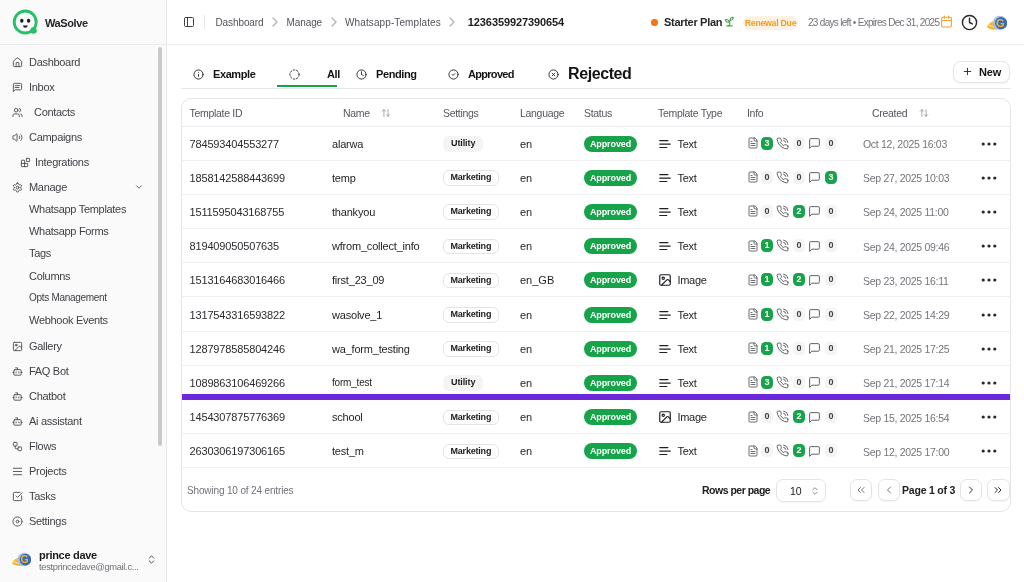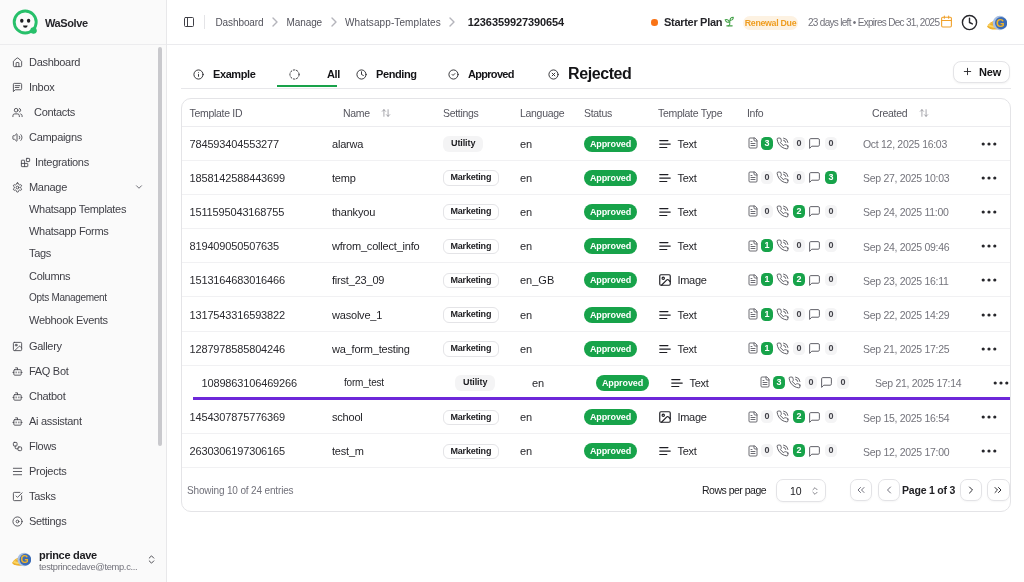--- a/index.html
+++ b/index.html
@@ -149,21 +149,21 @@
 <div style="position:absolute;left:158px;top:47px;width:4px;height:399px;border-radius:2px;background:#c9c9cd"></div>
 <svg class="abs" style="left:12px;top:550px" width="19" height="19" viewBox="0 0 19 19">
 <path d="M0 13 C2 9 5.5 7.2 9.5 7.8 L10 15.5 C6 16.3 2 15.3 0 13Z" fill="#edb02e"></path>
 <path d="M0.8 12.2 C3 9.4 6 8.4 9.7 9 L9.9 13.6 C6.3 14.4 3 13.8 0.8 12.2Z" fill="#fbd563"></path>
 <path d="M2.5 11 C4.8 9.2 7.2 8.8 9.8 9.4 L9.9 11.8 C7.2 12.5 4.8 12.2 2.5 11Z" fill="#edb02e"></path>
 <circle cx="12.2" cy="9.5" r="6.8" fill="#a9c0e2"></circle>
       <circle cx="13.4" cy="9.6" r="5.8" fill="#3b6bb5"></circle>
 <text x="12.6" y="13.2" font-family="Liberation Sans" font-size="10.5" font-weight="bold" fill="#f0b428" text-anchor="middle">G</text>
 </svg>
 <div style="position:absolute;left:39px;top:549px;font-size:11px;font-weight:700;color:#1b1b1f;letter-spacing:-.3px">prince dave</div>
-<div style="position:absolute;left:39px;top:561.5px;font-size:9.3px;color:#71717a;letter-spacing:-.3px">testprincedave@temp.c...</div>
+<div style="position:absolute;left:39px;top:561.5px;font-size:9.3px;color:#71717a;letter-spacing:-.3px">testprincedave@gmail.c...</div>
 <div class="abs" style="left:146px;top:554px">
       <svg width="11" height="11" viewBox="0 0 24 24" fill="none" stroke="#3f3f46" stroke-width="2" stroke-linecap="round" stroke-linejoin="round">
         <path d="m7 15 5 5 5-5"></path>
         <path d="m7 9 5-5 5 5"></path>
       </svg>
     </div>
 </div>
 <div class="abs" style="left:167px;top:0;width:857px;height:45px;background:#fff;border-bottom:1px solid #ebebee">
 <div class="abs" style="left:16px;top:16px">
       <svg width="12" height="12" viewBox="0 0 24 24" fill="none" stroke="#3f3f46" stroke-width="2" stroke-linecap="round" stroke-linejoin="round">
@@ -601,21 +601,21 @@
           </svg>
         </div>
 <div class="abs" style="left:644px;top:10px;width:12px;height:13px;border-radius:4.5px;background:#f4f4f5;color:#3f3f46;font-size:9px;font-weight:700;text-align:center;line-height:13.5px">0</div>
 <div style="position:absolute;left:682px;top:11.5px;font-size:10.5px;color:#74747c;letter-spacing:-.3px">Sep 21, 2025 17:25</div>
 <svg class="abs" style="left:800px;top:14px" width="16" height="6" viewBox="0 0 16 6">
           <circle cx="2.2" cy="3" r="1.6" fill="#26262b"></circle>
           <circle cx="8" cy="3" r="1.6" fill="#26262b"></circle>
           <circle cx="13.8" cy="3" r="1.6" fill="#26262b"></circle>
         </svg>
 </div>
-<div class="abs" style="left:12px;top:267.40000000000003px;width:830px;height:34.2px;border-bottom:3px solid #6d28d9">
+<div class="abs" style="left:0;top:267.40000000000003px;width:830px;height:34.2px;border-bottom:6px solid #6d28d9">
 <div style="position:absolute;left:8.5px;top:11px;font-size:11px;color:#2b2b30;letter-spacing:-.15px">1089863106469266</div>
 <div style="position:absolute;left:151px;top:11px;font-size:10px;color:#1f1f24;letter-spacing:-.2px">form_test</div>
 <div style="position:absolute;left:262px;top:9.5px;height:15.5px;padding:0 8px;border-radius:6px;background:#f4f4f5;color:#1b1b1f;font-size:9px;font-weight:700;line-height:15.5px;letter-spacing:-.1px">Utility</div>
 <div style="position:absolute;left:339px;top:11px;font-size:11px;color:#1f1f24">en</div>
 <div style="position:absolute;left:403px;top:9px;width:53px;height:16px;border-radius:8px;background:#17a34a;color:#fff;font-size:9px;font-weight:700;text-align:center;line-height:16px;letter-spacing:-.1px">Approved</div>
 <div class="abs" style="left:477px;top:10px">
           <svg width="14" height="14" viewBox="0 0 24 24" fill="none" stroke="#1f1f24" stroke-width="2" stroke-linecap="round" stroke-linejoin="round">
             <path d="M17 6.1H3"></path>
             <path d="M21 12.1H3"></path>
             <path d="M15.1 18H3"></path>
@@ -738,21 +738,21 @@
 <div class="abs" style="left:644px;top:10px;width:12px;height:13px;border-radius:4.5px;background:#f4f4f5;color:#3f3f46;font-size:9px;font-weight:700;text-align:center;line-height:13.5px">0</div>
 <div style="position:absolute;left:682px;top:11.5px;font-size:10.5px;color:#74747c;letter-spacing:-.3px">Sep 12, 2025 17:00</div>
 <svg class="abs" style="left:800px;top:14px" width="16" height="6" viewBox="0 0 16 6">
           <circle cx="2.2" cy="3" r="1.6" fill="#26262b"></circle>
           <circle cx="8" cy="3" r="1.6" fill="#26262b"></circle>
           <circle cx="13.8" cy="3" r="1.6" fill="#26262b"></circle>
         </svg>
 </div>
 <div class="abs" style="left:0;top:370px;width:830px;height:42px">
 <div style="position:absolute;left:6px;top:16px;font-size:10px;color:#71717a;letter-spacing:-.15px">Showing 10 of 24 entries</div>
-<div style="position:absolute;left:521px;top:15px;font-size:10.5px;font-weight:400;color:#202024;letter-spacing:-.5px">Rows per page</div>
+<div style="position:absolute;left:521px;top:15px;font-size:10.5px;font-weight:700;color:#202024;letter-spacing:-.5px">Rows per page</div>
 <div class="abs" style="left:595px;top:10.5px;width:50px;height:22.5px;border:1px solid #e3e3e6;border-radius:7px;background:#fff;box-shadow:0 1px 2px rgba(0,0,0,.04)">
 <span style="position:absolute;left:13px;top:5px;font-size:10.5px;color:#202024">10</span>
 <span style="position:absolute;right:5px;top:5.5px">
             <svg width="10" height="10" viewBox="0 0 24 24" fill="none" stroke="#71717a" stroke-width="2" stroke-linecap="round" stroke-linejoin="round">
               <path d="m7 15 5 5 5-5"></path>
               <path d="m7 9 5-5 5 5"></path>
             </svg>
           </span>
         </div>
 <div class="flex abs" style="left:669px;top:10.5px;width:22px;height:22px;border:1px solid #e3e3e6;border-radius:7px;background:#fff;box-shadow:0 1px 2px rgba(0,0,0,.04);justify-content:center">

